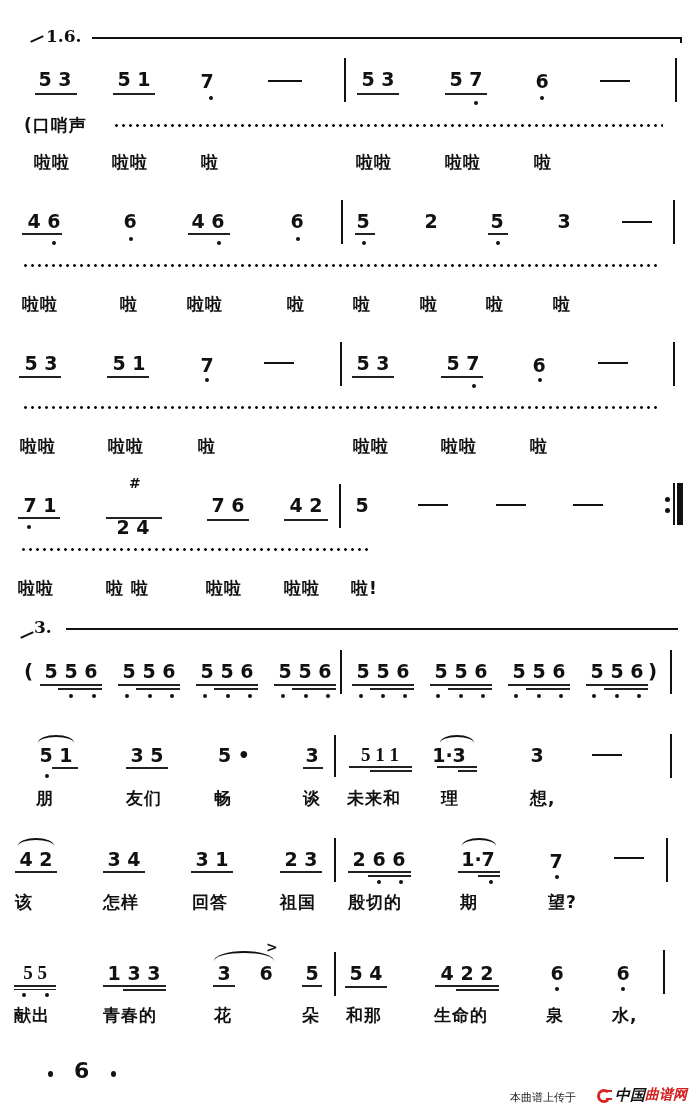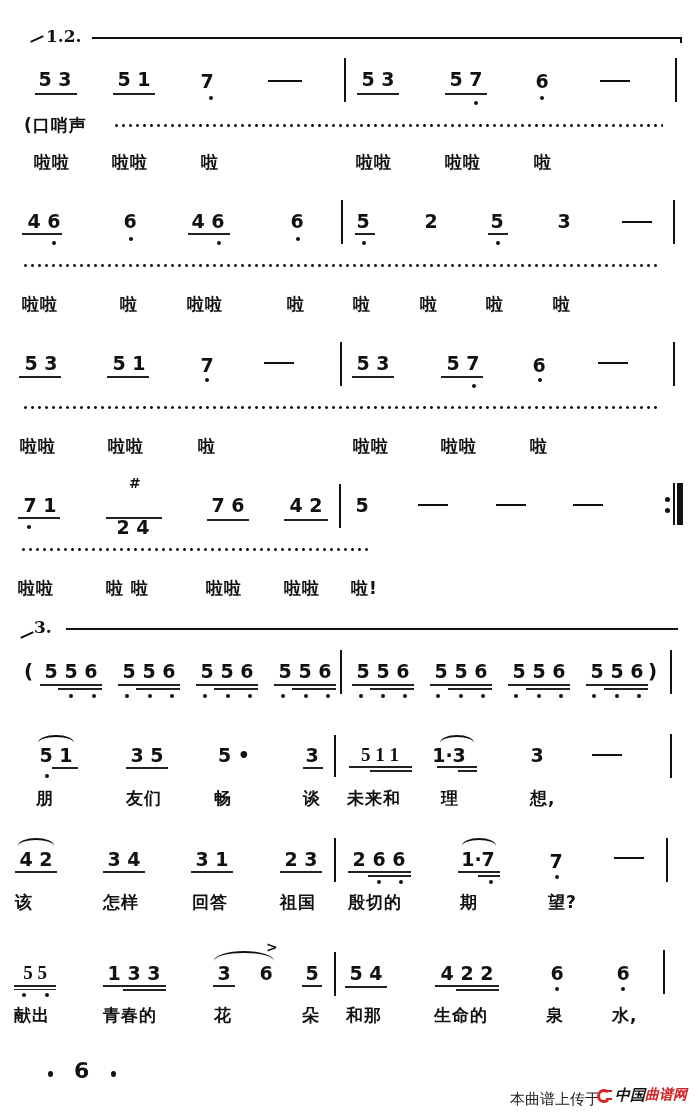--- a/index.html
+++ b/index.html
@@ -11,33 +11,33 @@
   .bar { position: absolute; width: 2px; background: #111; }
   .bar.thick { width: 6px; }
   .uline { position: absolute; height: 2px; background: #222; }
   .dot { position: absolute; width: 4px; height: 4px; border-radius: 50%; background: #111; }
   .dash { position: absolute; height: 2px; background: #111; width: 34px; }
   .dotline { position: absolute; height: 3px; background-image: radial-gradient(circle, #111 1.2px, transparent 1.6px); background-size: 7px 3px; background-repeat: repeat-x; }
   .volta { position: absolute; height: 2px; background: #111; }
   .volta-label { position: absolute; font-family: "DejaVu Serif", serif; font-weight: bold; font-size: 17px; }
   .slur { position: absolute; border-top: 2px solid #111; border-radius: 50% 50% 0 0 / 100% 100% 0 0; height: 8px; }
   .paren { position: absolute; font-weight: bold; font-size: 20px; }
-  .footer-text { position: absolute; font-size: 15px; color: #222; }
+  .footer-text { position: absolute; font-size: 11px; color: #222; }
   .logo-c { position: absolute; width: 14px; height: 14px; border-radius: 50%; border: 3px solid #d22; border-right-color: transparent; }
   .logo-text { position: absolute; font-weight: bold; font-style: italic; font-size: 15px; }
   .sharp { position: absolute; font-weight: bold; font-size: 14px; }
   .accent { position: absolute; font-weight: bold; font-size: 14px; }
   .page-num { position: absolute; font-weight: bold; font-size: 22px; }
 </style>
 </head>
 <body>
 
 <div>
   <div class="abs" style="left:30px;top:38px;width:14px;height:2px;background:#111;transform:rotate(-25deg);"></div>
-  <span class="volta-label" style="left:46px;top:26px;">1.2.</span>
+  <span class="volta-label" style="left:46px;top:26px;">1.6.</span>
   <div class="volta" style="left:92px;top:37px;width:590px;"></div>
   <div class="abs" style="left:680px;top:37px;width:2px;height:6px;background:#111;"></div>
 </div>
 
 <div>
   <span class="num" style="left:34px;top:68px;width:42px;">5 3</span>
   <div class="uline" style="left:35px;top:93px;width:42px;"></div>
   <span class="num" style="left:113px;top:68px;width:42px;">5 1</span>
   <div class="uline" style="left:113px;top:93px;width:42px;"></div>
   <span class="num" style="left:200px;top:70px;width:14px;">7</span>

